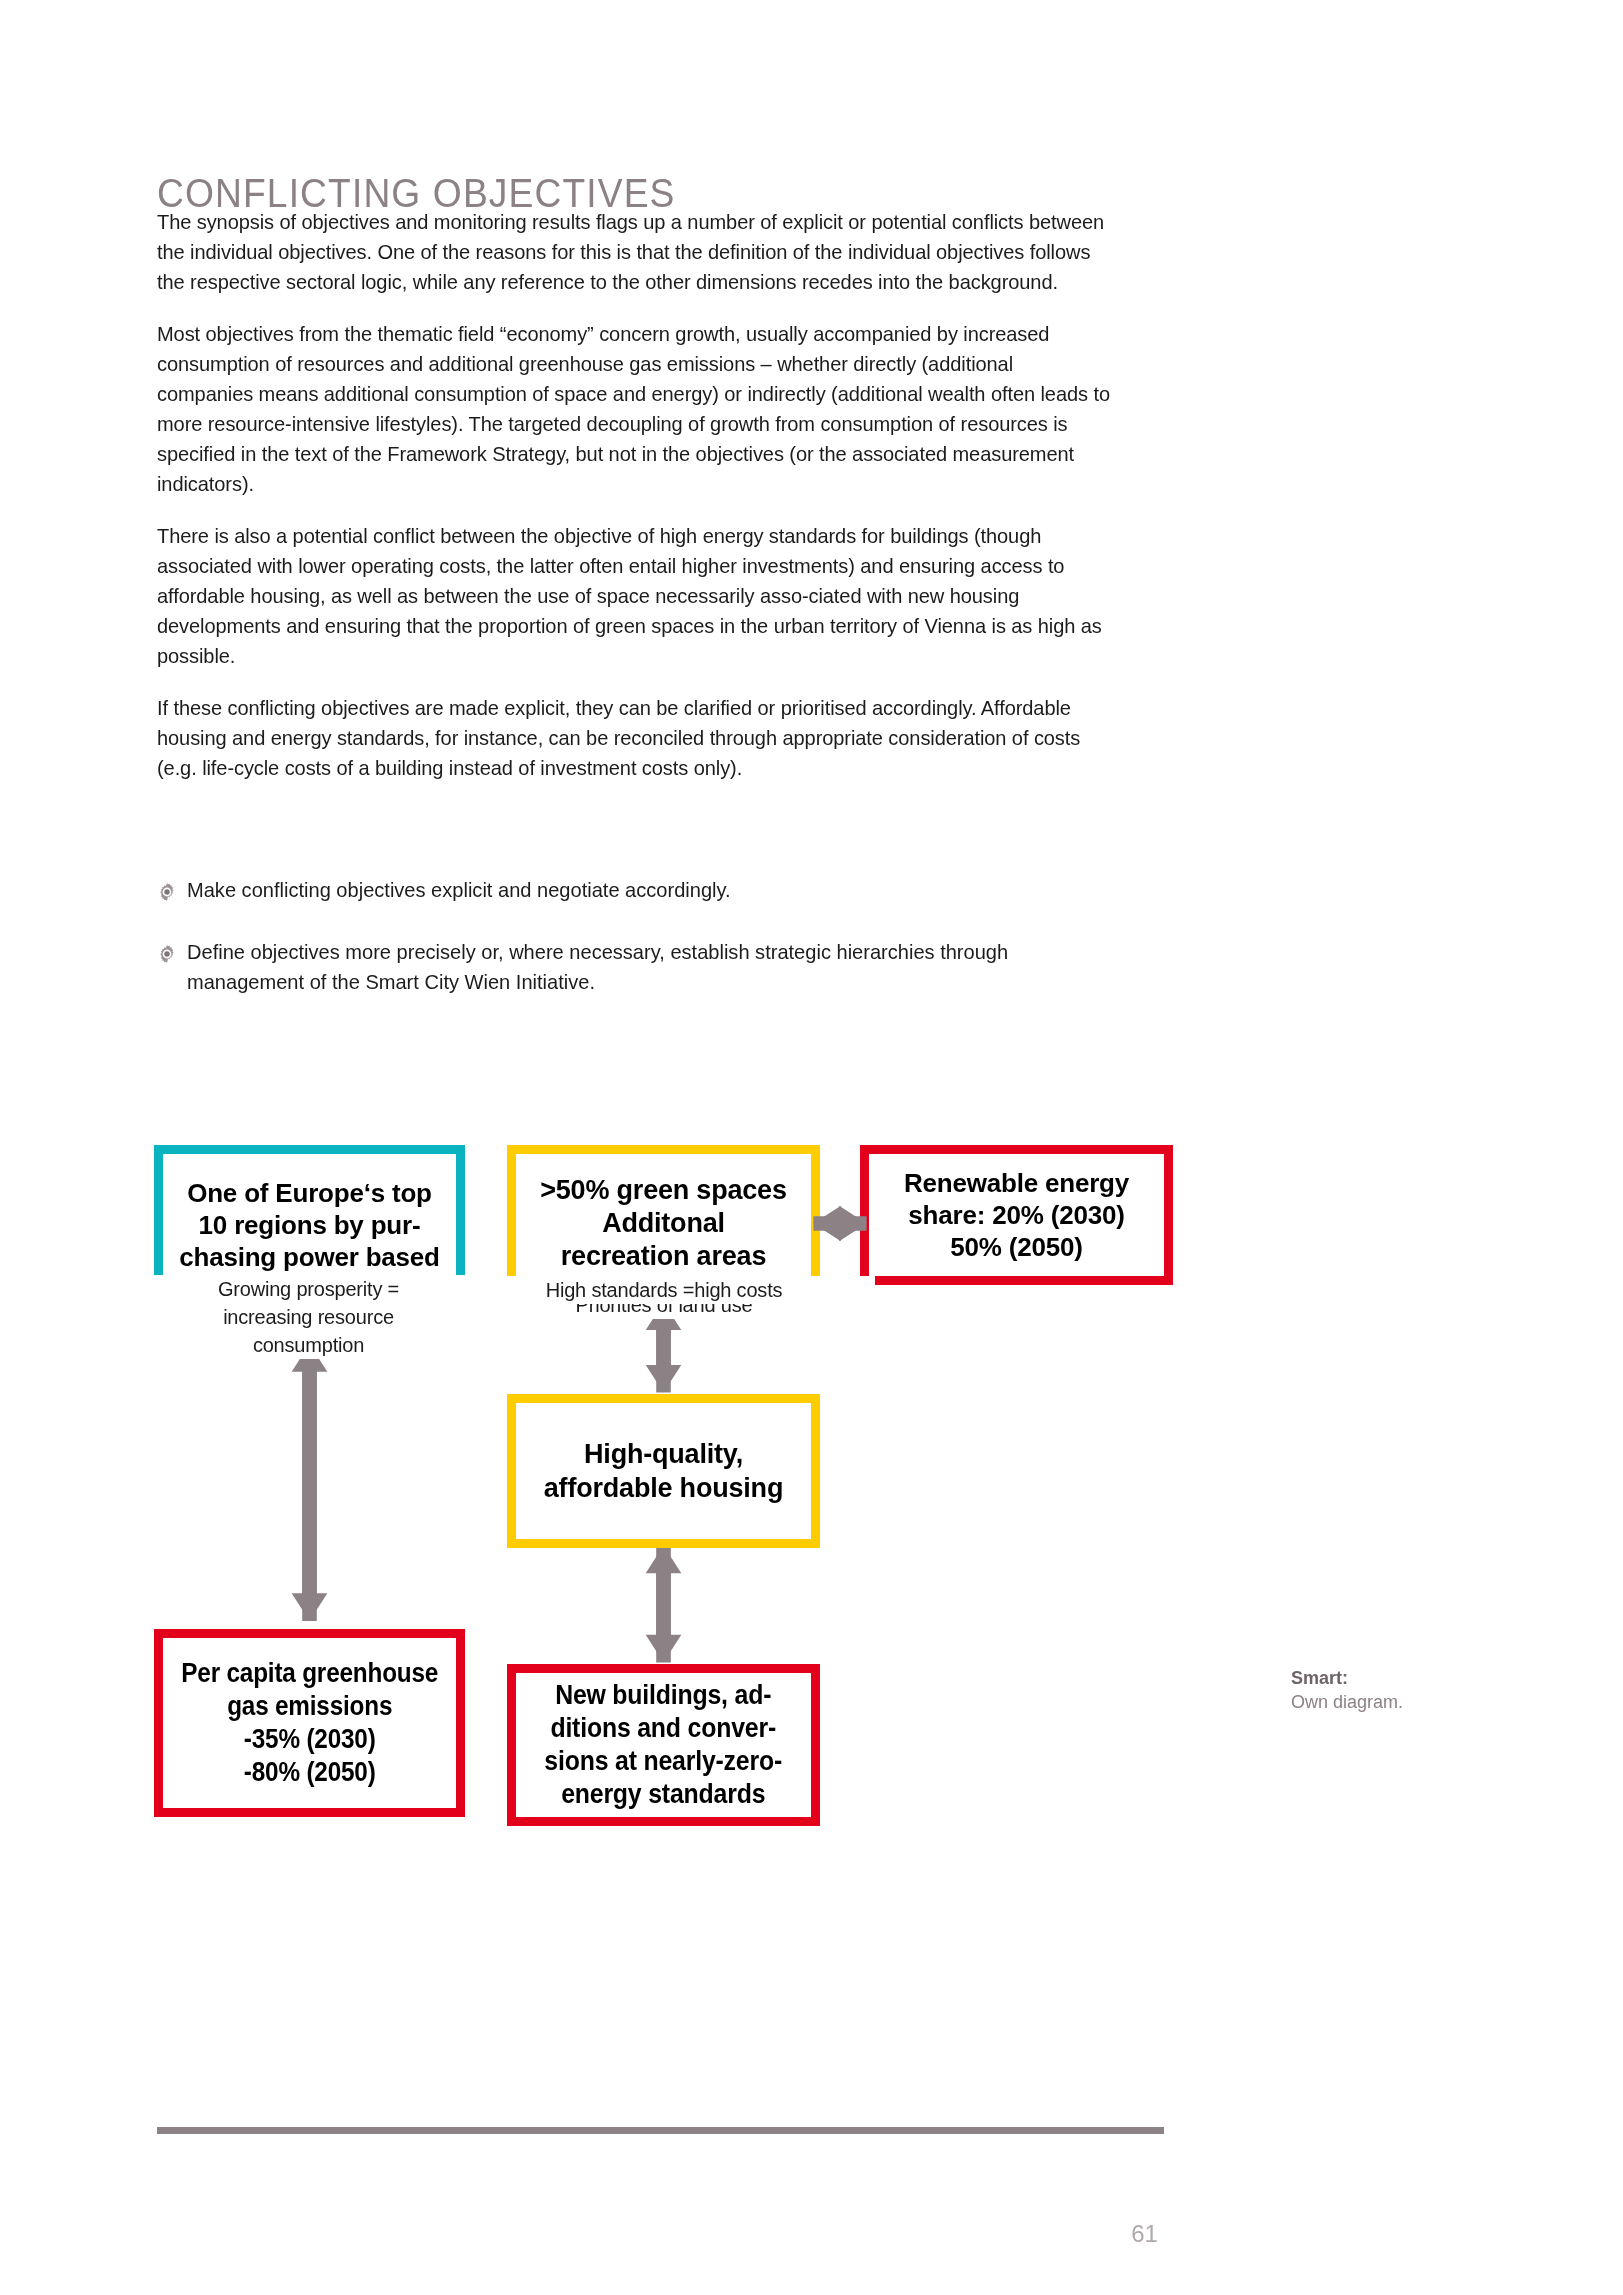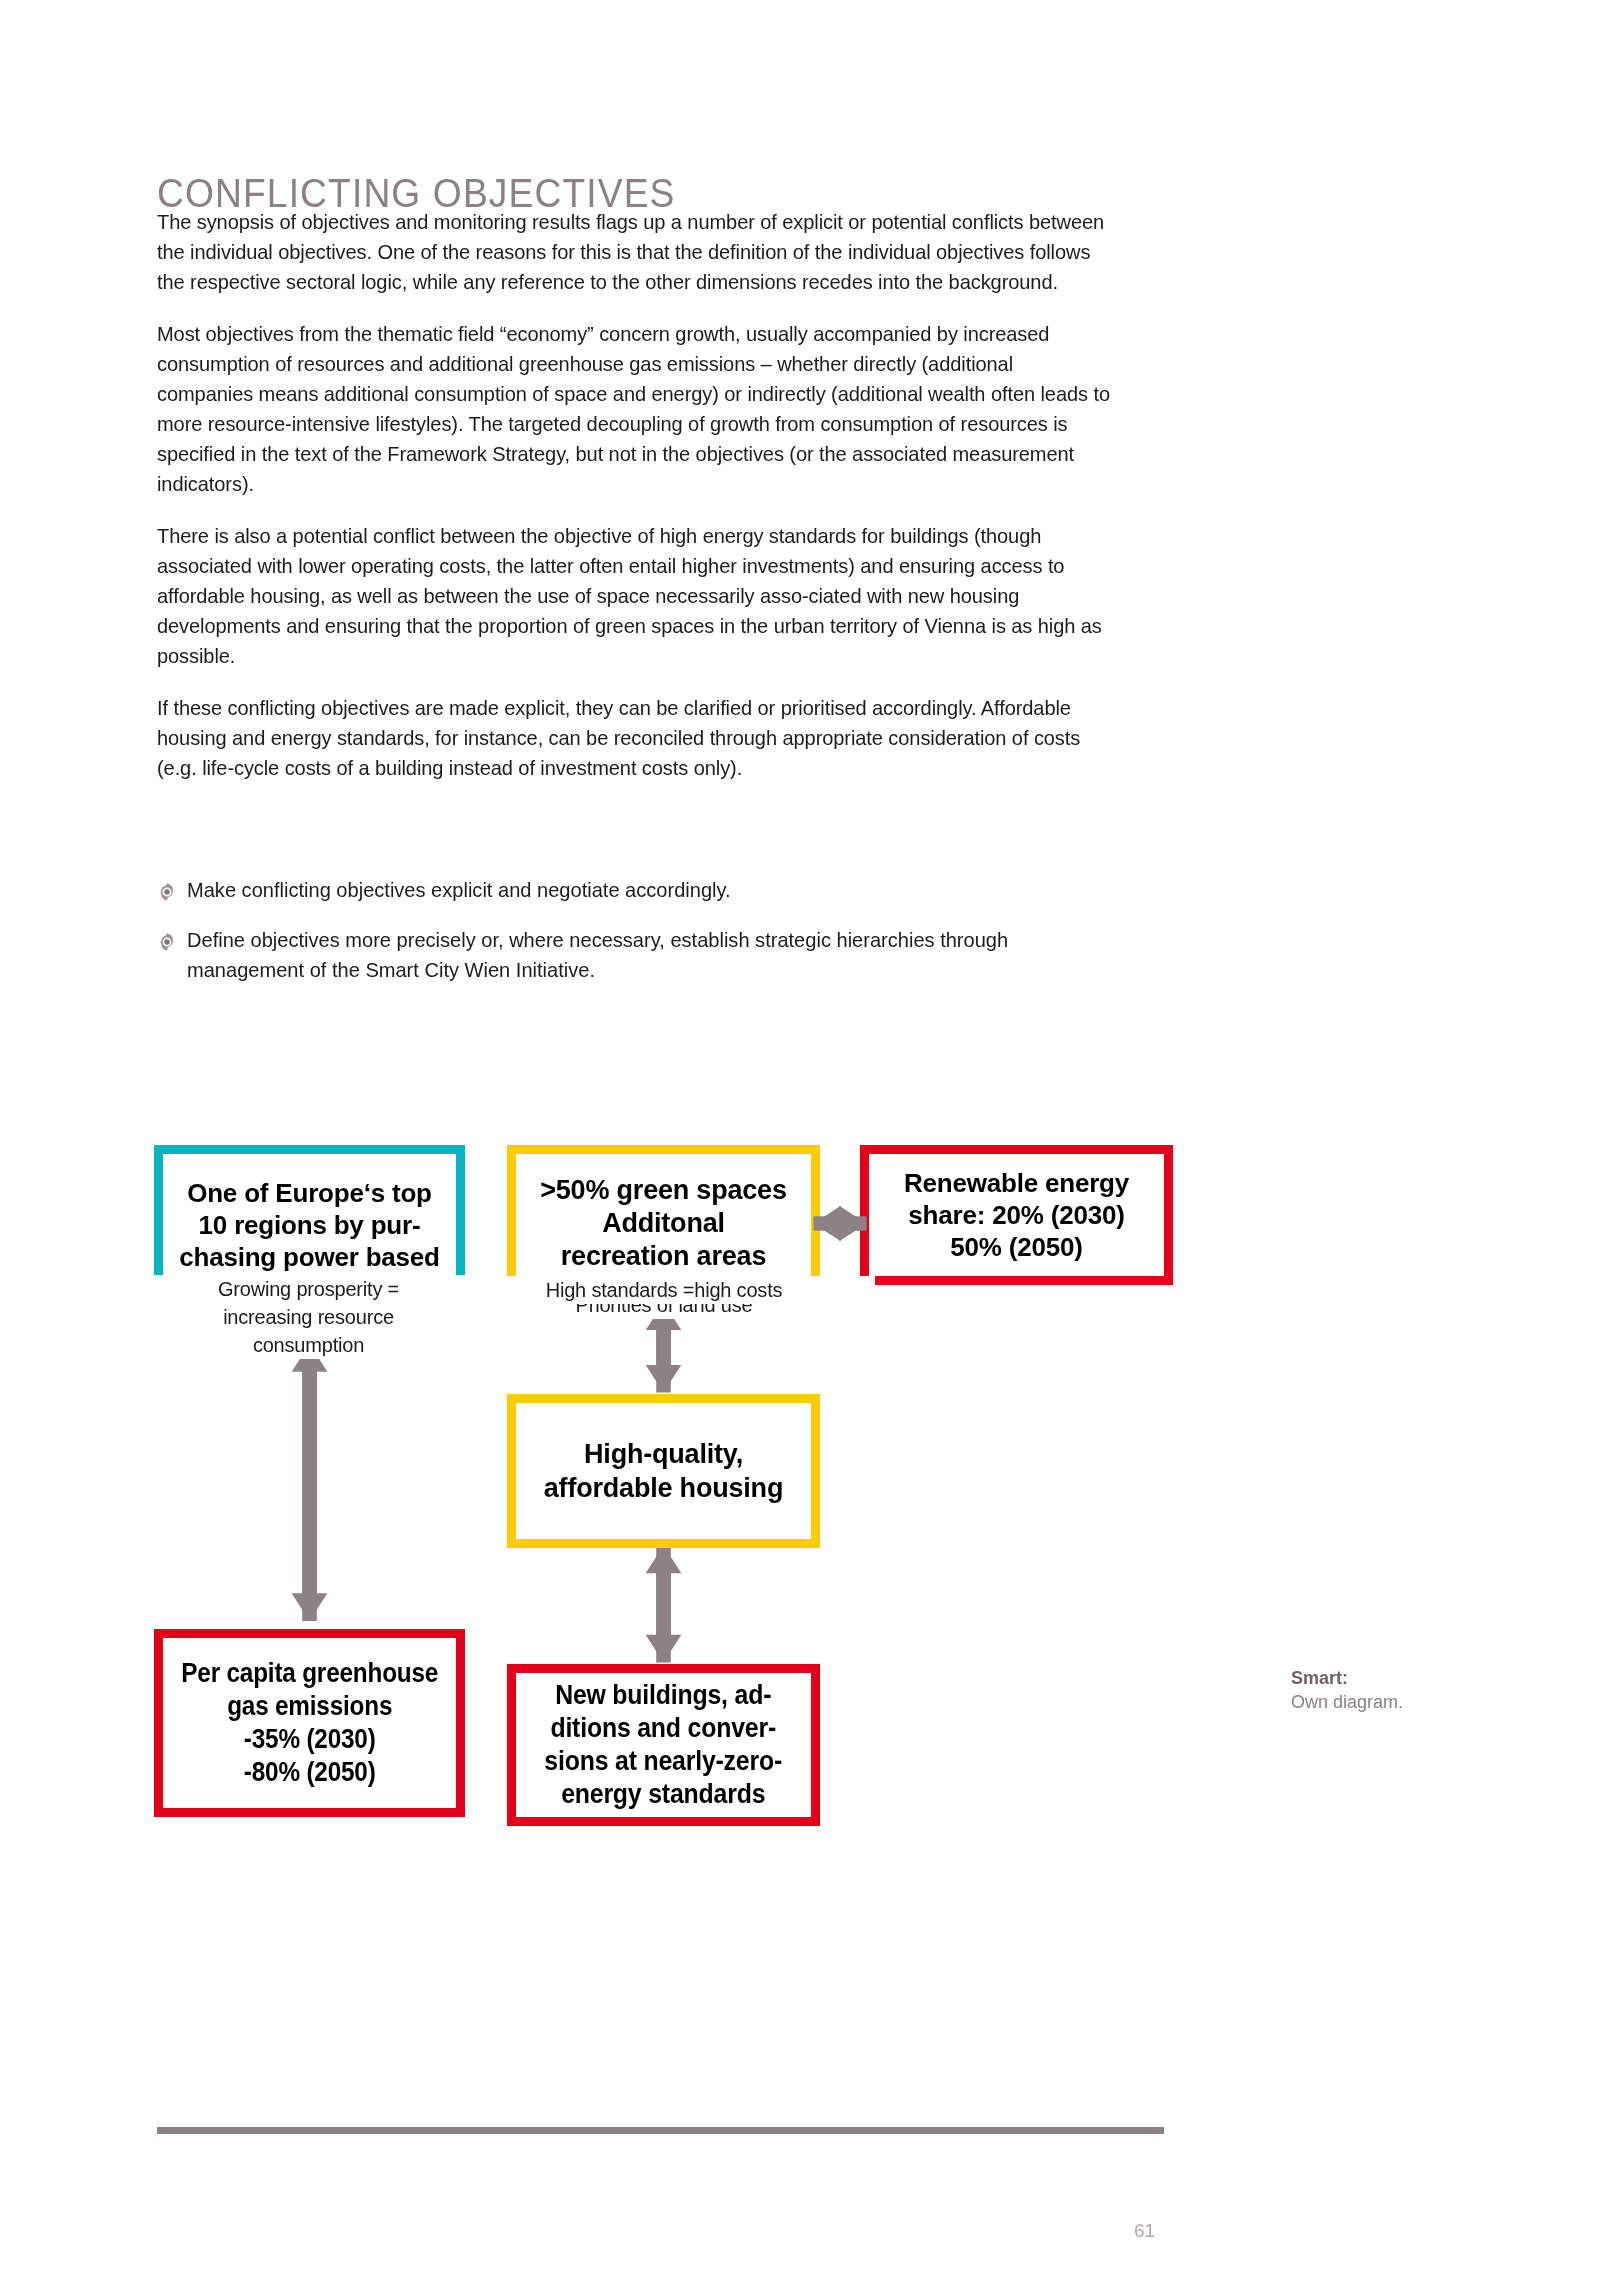--- a/index.html
+++ b/index.html
@@ -61,21 +61,21 @@
   
   .bullet-list {
     position: absolute;
     left: 157px;
     top: 875px;
     width: 1007px;
   }
   .bullet-row {
     position: relative;
     padding-left: 30px;
-    margin-bottom: 20px;
+    margin-bottom: 32px;
     font-size: 21px;
     line-height: 30px;
     color: #1c1c1c;
   }
   .bullet-row:last-child { margin-bottom: 8px; }
   .bullet-row .btext {
     display: block;
     transform: scaleX(0.955);
     transform-origin: left top;
   }
@@ -209,21 +209,21 @@
     width: 1007px;
     height: 7.3px;
     background: #8c8184;
   }
   #page-number {
     position: absolute;
     left: 1120px;
     top: 2220px;
     width: 49px;
     text-align: center;
-    font-size: 19px;
+    font-size: 24px;
     color: #b0a8aa;
   }
 </style>
 </head>
 <body>
 
 <div id="page">
 
   <h1 class="page-title">CONFLICTING OBJECTIVES</h1>
 

